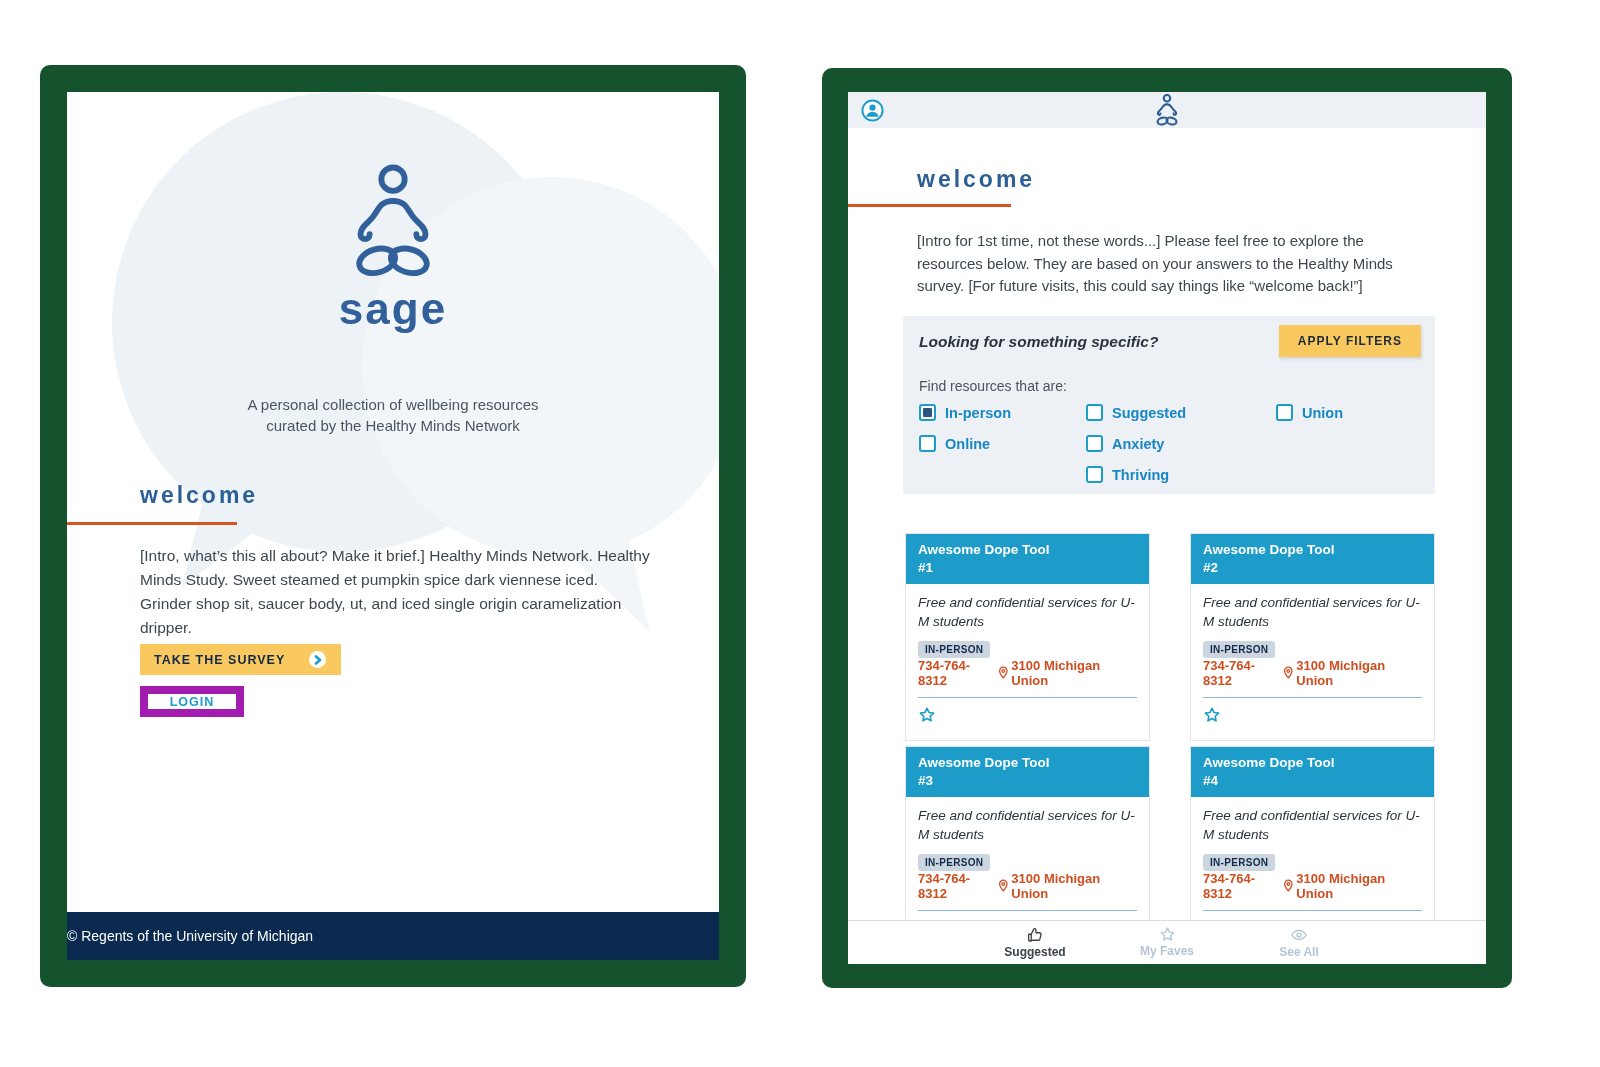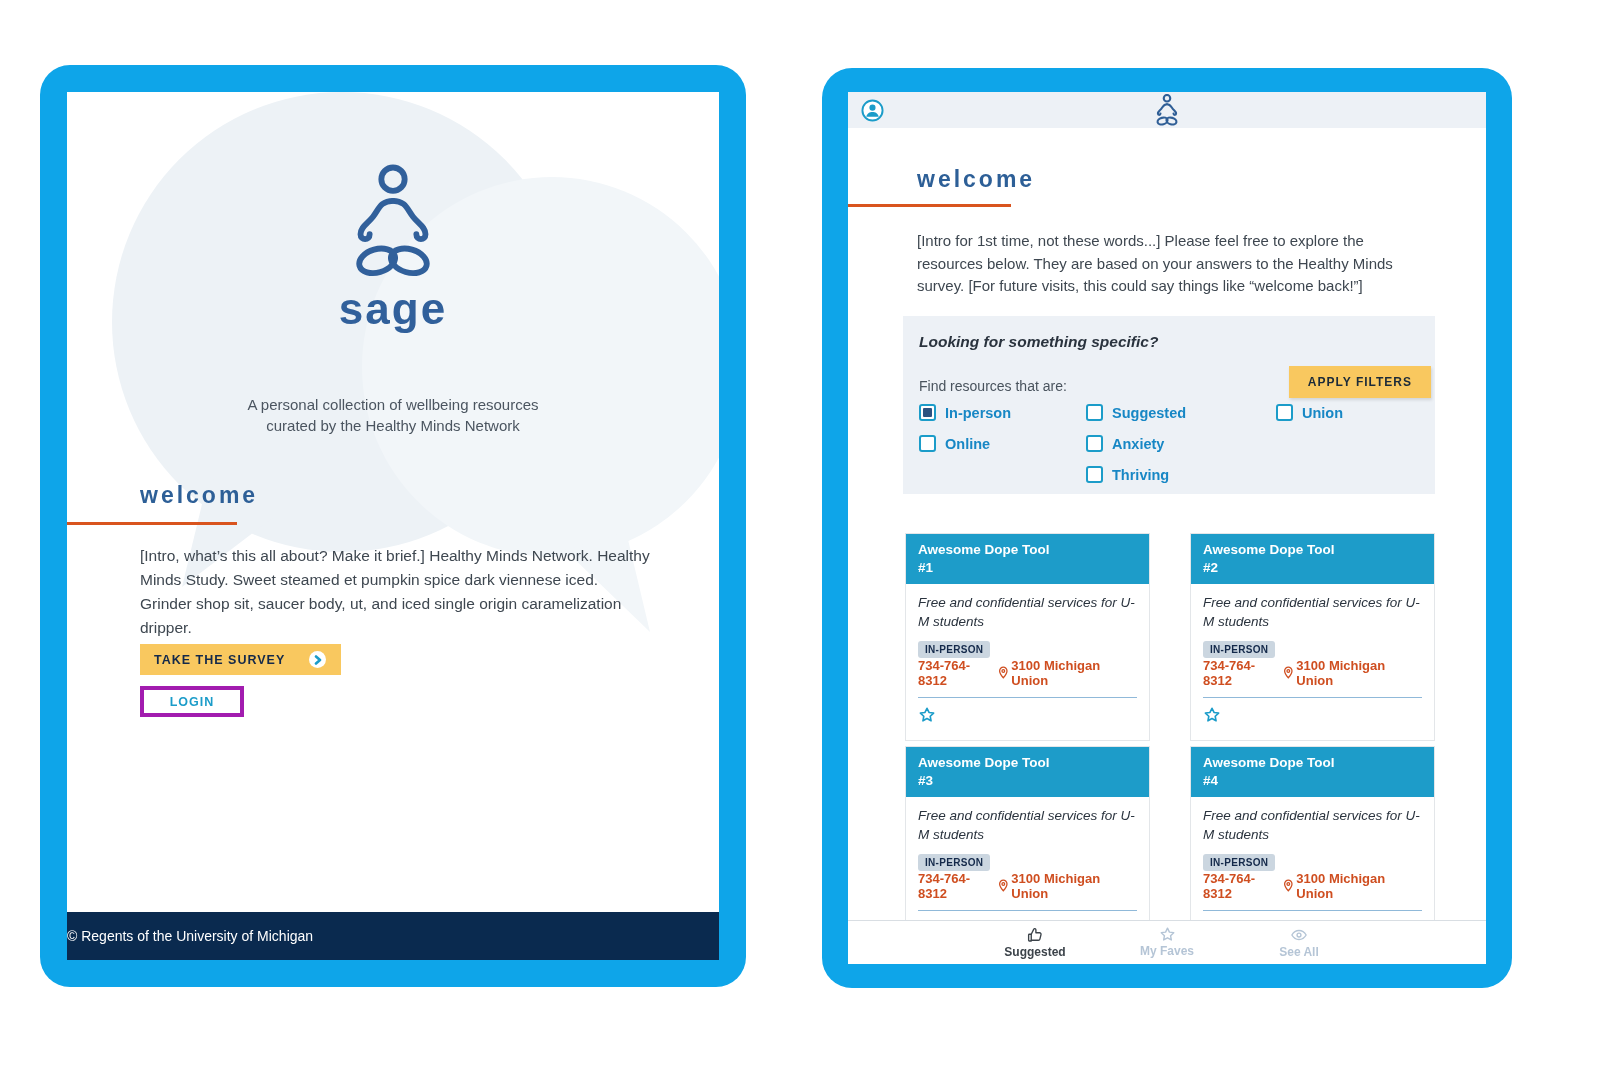--- a/index.html
+++ b/index.html
@@ -1,21 +1,21 @@
 <!DOCTYPE html>
 <html><head>
 <meta charset="utf-8">
 <style>
   * { margin:0; padding:0; box-sizing:border-box; }
   html,body { width:1600px; height:1067px; background:#ffffff;
     font-family:"Liberation Sans", sans-serif; }
   .stage { position:relative; width:1600px; height:1067px; overflow:hidden; }
 
   
-  .tablet { position:absolute; background:#0ea5e9; border-radius:30px; }
+  .tablet { position:absolute; background:#14532d; border-radius:10px; }
   .tablet-left  { left:40px;  top:65px; width:706px; height:922px; }
   .tablet-right { left:822px; top:68px; width:690px; height:920px; }
   .screen { position:absolute; background:#ffffff; overflow:hidden; }
   .screen-left  { left:27px; top:27px; width:652px; height:868px; }
   .screen-right { left:26px; top:24px; width:638px; height:872px; }
 
   
   .bubble { position:absolute; border-radius:50%; }
   .bubble-1 { left:45px; top:0px;  width:460px; height:460px; background:#edf2f6; }
   .bubble-2 { left:295px; top:85px; width:380px; height:380px; background:#f2f6f9; }
@@ -40,21 +40,21 @@
   .intro-left { position:absolute; left:73px; top:452px; width:510px;
     font-size:15.5px; line-height:1.55; color:#3e4750; }
 
   .survey-btn { position:absolute; left:73px; top:552px; display:inline-flex;
     align-items:center; gap:24px; background:#f9c85f; border:none; cursor:pointer;
     padding:7px 15px 7px 14px; font-family:inherit;
     font-size:12.5px; font-weight:700; letter-spacing:1px; color:#14294a; }
   .survey-chevron { width:17px; height:17px; background:#ffffff; border-radius:50%;
     display:flex; align-items:center; justify-content:center; }
   .login-btn { position:absolute; left:73px; top:594px; width:104px; height:31px;
-    background:#ffffff; border:4px solid #a21caf; cursor:pointer; font-family:inherit;
+    background:#ffffff; border:8px solid #a21caf; cursor:pointer; font-family:inherit;
     font-size:12.5px; font-weight:700; letter-spacing:1px; color:#1b9cc9; }
 
   .footer-bar { position:absolute; left:0; right:0; bottom:0; height:48px;
     background:#0a2a4f; color:#ffffff; font-size:14px; text-align:left;
     line-height:48px; }
 
   
   .topbar { position:absolute; left:0; right:0; top:0; height:36px; background:#edf1f6; }
   .avatar { position:absolute; left:13px; top:7px; width:23px; height:23px; }
   .logo-mini { position:absolute; left:50%; transform:translateX(-50%); top:2px;
@@ -62,24 +62,24 @@
 
   .welcome-h-right { left:69px; top:74px; }
   .underline-right { top:112px; width:163px; }
   .intro-right { position:absolute; left:69px; top:138px; width:494px;
     font-size:15px; line-height:1.5; color:#3e4750; }
 
   .filter-panel { position:absolute; left:55px; top:224px; width:532px; height:178px;
     background:#edf1f6; }
   .filter-title { position:absolute; left:16px; top:17px; font-size:15.5px;
     font-weight:700; font-style:italic; color:#2a333e; }
-  .apply-btn { position:absolute; right:4px; top:9px; background:#f9c85f; border:none;
+  .apply-btn { position:absolute; right:14px; top:9px; background:#f9c85f; border:none;
     cursor:pointer; padding:9px 19px; font-family:inherit; font-size:12px;
     font-weight:700; letter-spacing:1px; color:#1c2b39;
-    box-shadow:1px 2px 3px rgba(0,0,0,0.12);margin-top:41px; }
+    box-shadow:1px 2px 3px rgba(0,0,0,0.12); }
   .filter-prompt { position:absolute; left:16px; top:62px; font-size:14px; color:#49535d; }
   .filter-opt { position:absolute; display:flex; align-items:center; cursor:pointer; }
   .checkbox { width:17px; height:17px; border:2px solid #1b9cc9; border-radius:3px;
     background:#ffffff; position:relative; flex:none; }
   .checkbox.checked::after { content:""; position:absolute; left:2px; top:2px;
     width:9px; height:9px; background:#2d5280; border-radius:1px; }
   .filter-opt-label { margin-left:9px; font-size:14.5px; font-weight:700; color:#1787c5; }
 
   .card { position:absolute; width:245px; background:#ffffff;
     border:1px solid #e3e6e9; }

